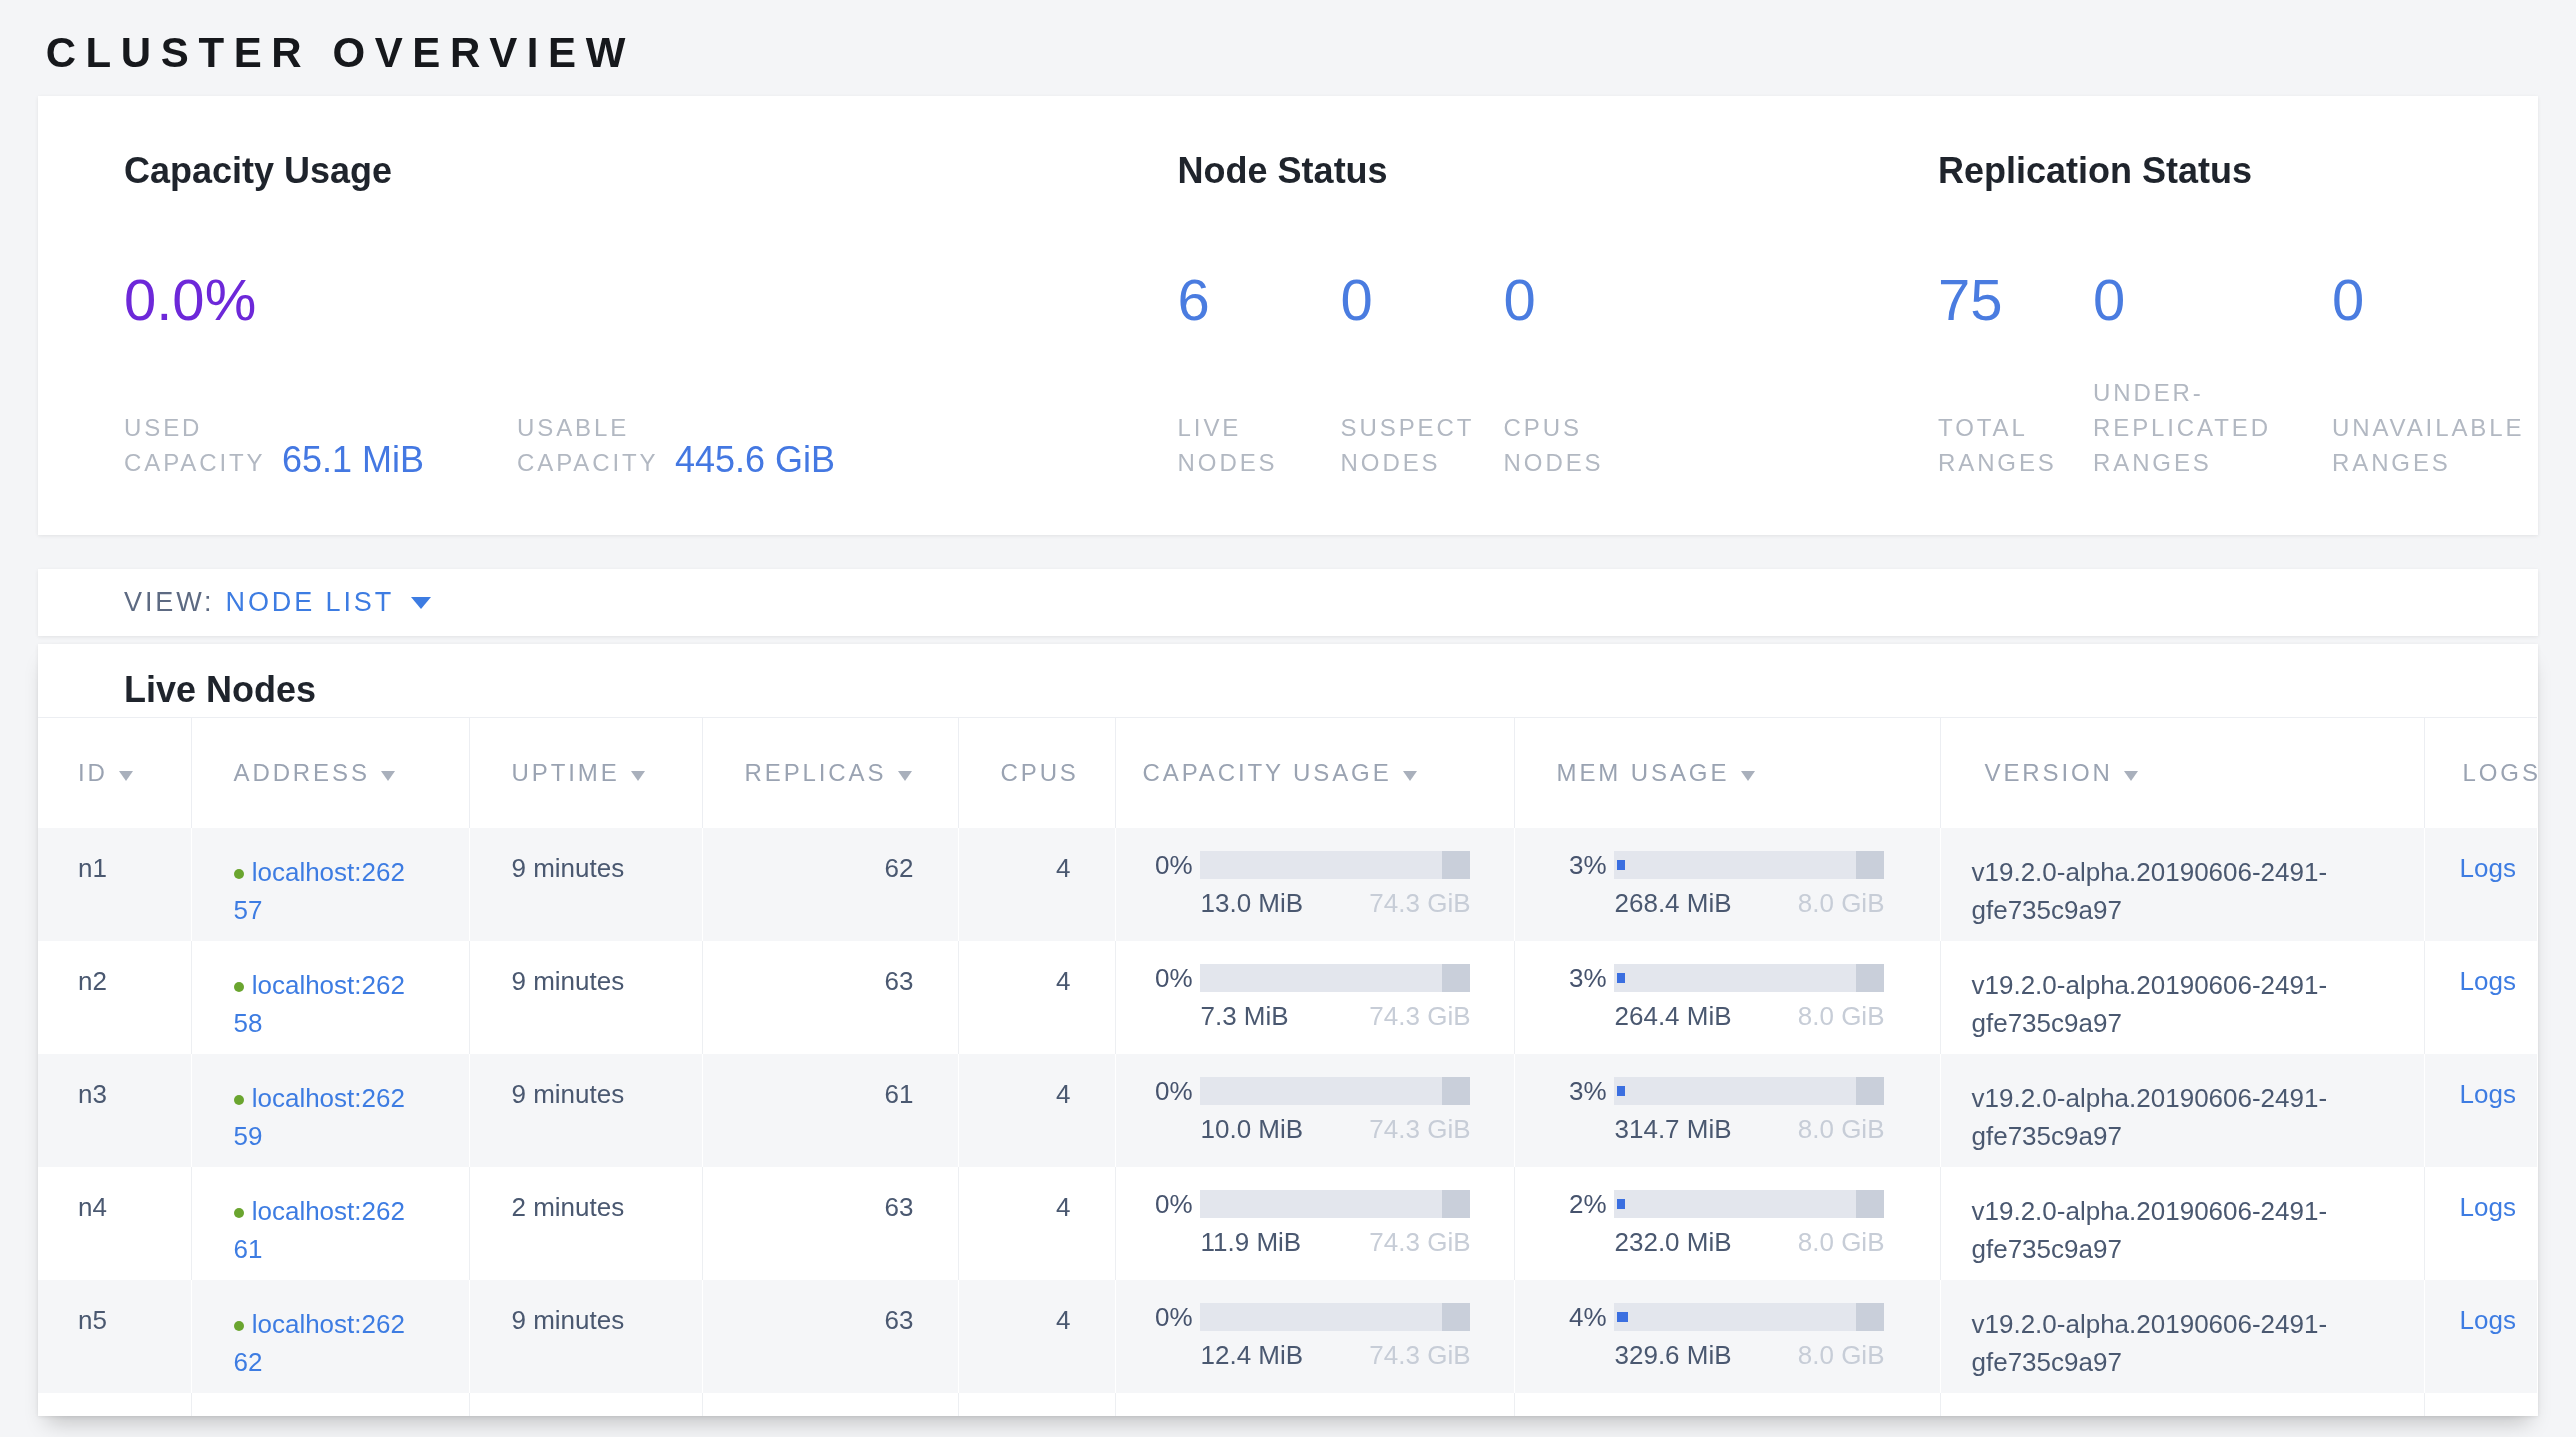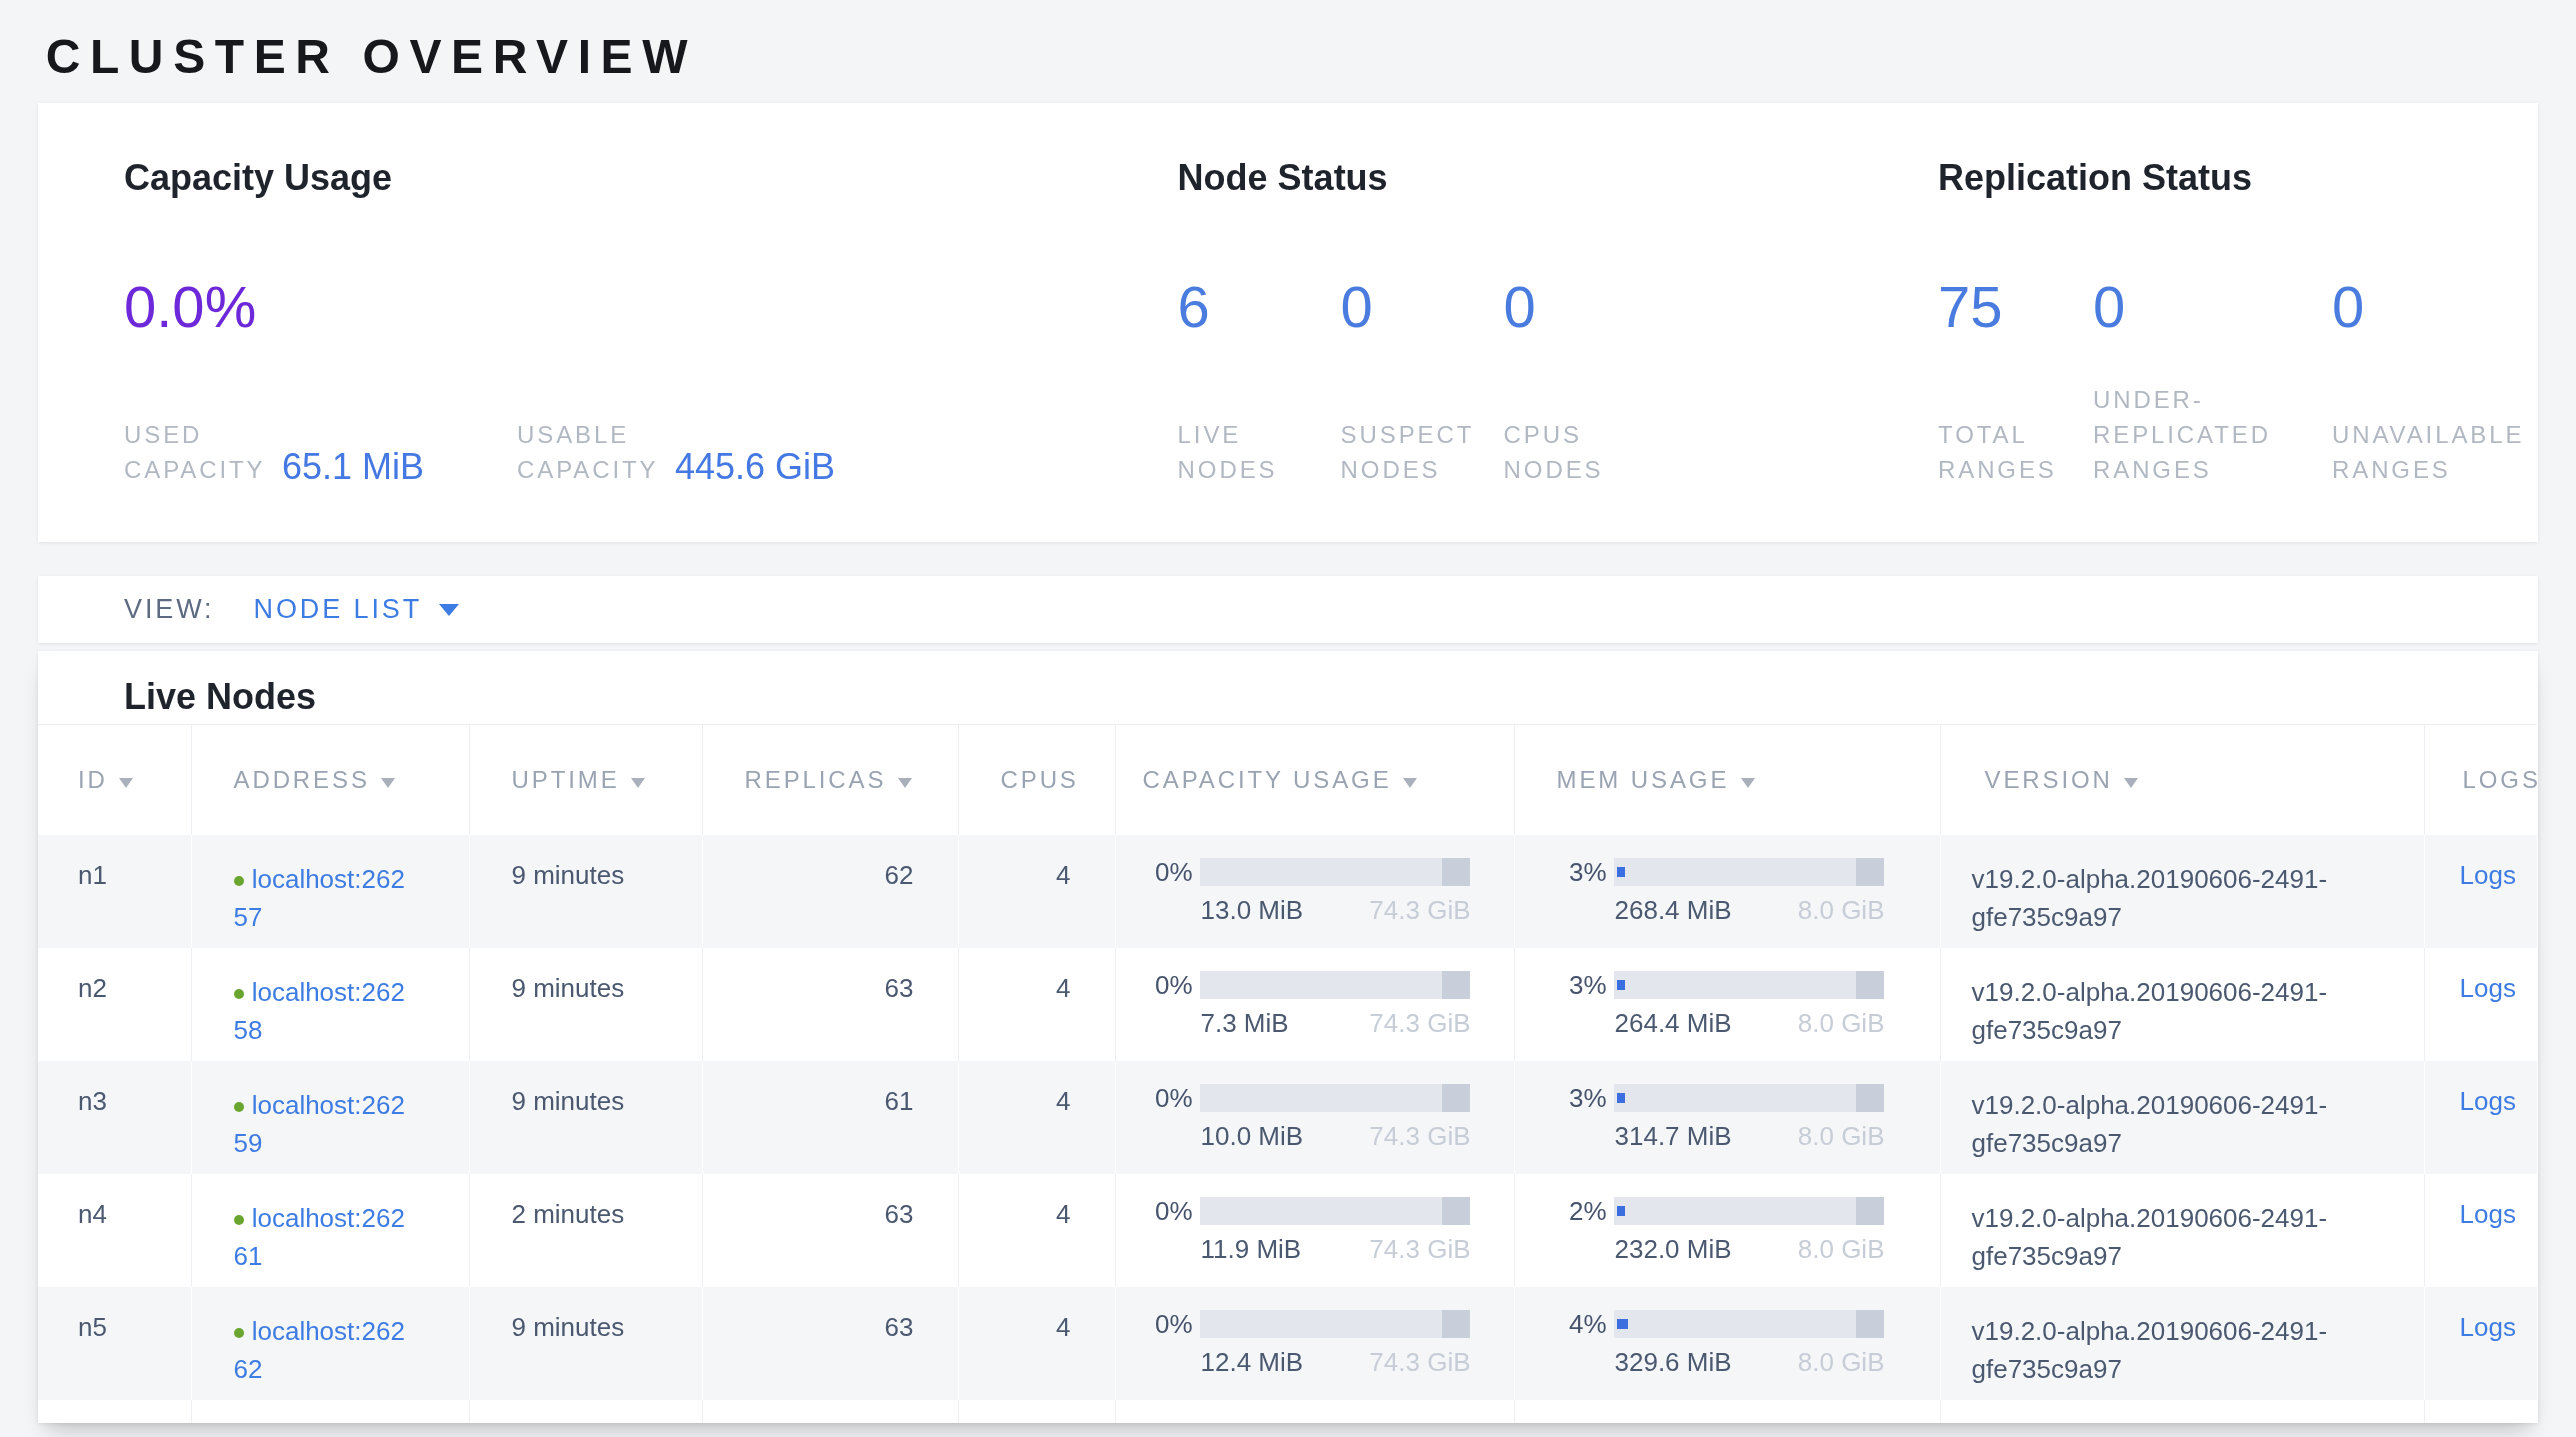--- a/index.html
+++ b/index.html
@@ -7,21 +7,21 @@
     width:2576px;height:1438px;overflow:hidden;
     background:#f4f5f7;
     font-family:"Liberation Sans","DejaVu Sans",sans-serif;
     color:#4a5870;
   }
   .page{padding:0 38px;}
 
   
   .page-title{
     margin:0;padding:29px 0 19px 7.7px;
-    font-size:48px;font-weight:bold;letter-spacing:9.6px;
+    font-size:42px;font-weight:bold;letter-spacing:9.6px;
     color:#16181c;
   }
 
   
   .panel{background:#ffffff;box-shadow:0 1px 3.8px rgba(0,0,0,0.08);}
 
   
   .summary{display:flex;height:439px;box-sizing:border-box;padding:53px 0 56px 86px;}
   .sec-title{margin:0;font-size:36px;font-weight:bold;color:#1f242c;height:44px;line-height:44px;}
   .col-capacity{width:1078px;}
@@ -48,21 +48,21 @@
 
   .metric{width:163px;font-size:58px;color:#4a7ce0;line-height:75px;}
   .metric-label{width:163px;}
   .metric-label > span{display:block;width:144px;font-size:24px;letter-spacing:2.9px;color:#b2b8c2;line-height:35px;}
   .r1{width:155px;} .r2{width:239px;} .r3{width:auto;}
   .rl1 > span{width:125px;} .rl2 > span{width:196px;} .rl3 > span{width:206px;}
 
   
   .view-bar{margin-top:34px;height:67px;display:flex;align-items:center;padding-left:86px;box-sizing:border-box;}
   .view-label{font-size:27px;letter-spacing:2.9px;color:#5d6a82;}
-  .view-select{margin-left:39px;display:flex;align-items:center;cursor:pointer;}
+  .view-select{margin-left:11px;display:flex;align-items:center;cursor:pointer;}
   .view-select-label{font-size:27px;letter-spacing:2.9px;color:#3d7ce2;}
   .caret-down{margin-left:17px;width:0;height:0;
     border-left:10.5px solid transparent;border-right:10.5px solid transparent;
     border-top:12.5px solid #3d7ce2;}
 
   
   .table-panel{margin-top:7.7px;padding-top:25px;
     box-shadow:0 1px 3.8px rgba(0,0,0,0.08),0 13.4px 21px -7.7px rgba(0,0,0,0.22);}
   .live-title{margin:0 0 0 86px;height:48px;font-size:36px;font-weight:bold;color:#1f242c;}
   table{width:2499px;table-layout:fixed;border-collapse:collapse;border-radius:31px;}

